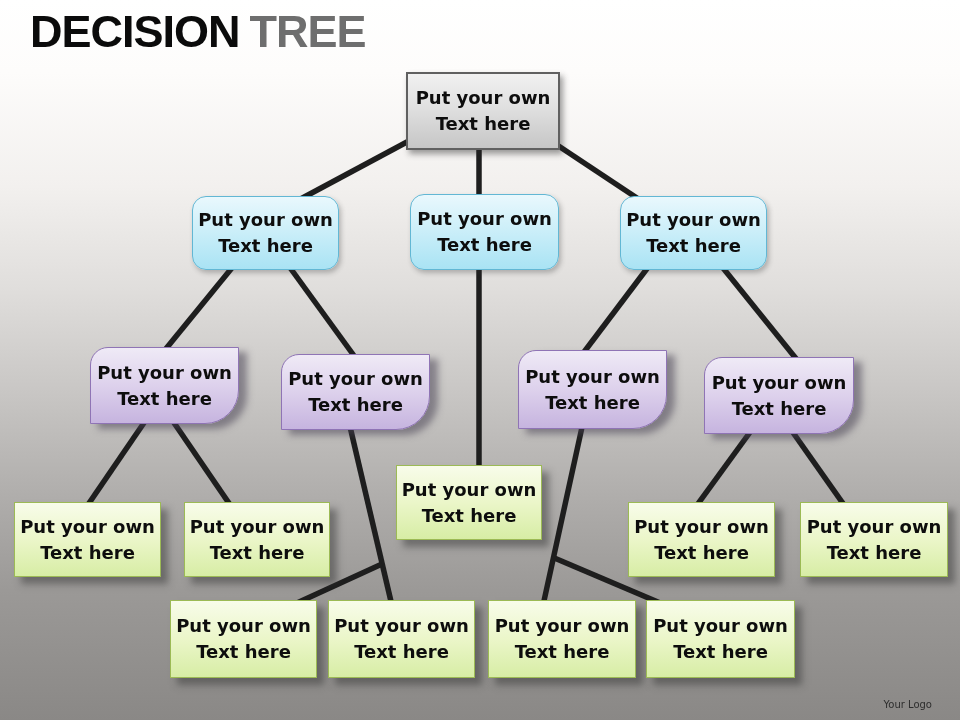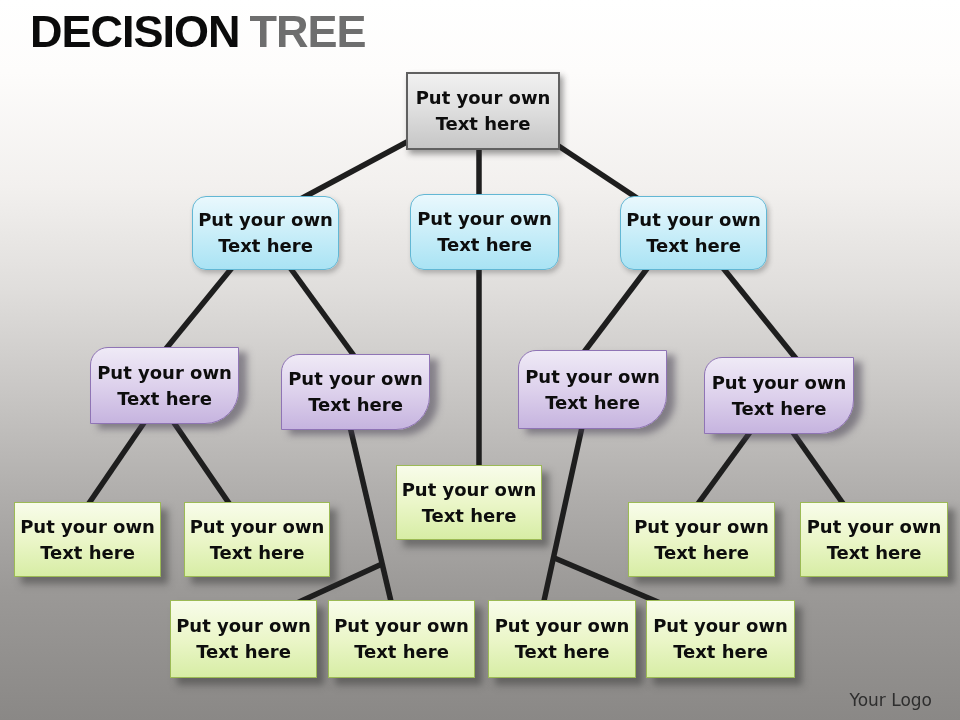--- a/index.html
+++ b/index.html
@@ -37,21 +37,21 @@
     border:1.5px solid #8f74b5;border-radius:18px 0 34px 0;
     box-shadow:8px 5px 7px rgba(75,70,85,0.55);
   }
   .node-green{
     background:linear-gradient(180deg,#f8fcea 0%,#ebf6c9 50%,#d7eda5 100%);
     border:1.5px solid #9cba55;
     box-shadow:7px 7px 7px rgba(55,55,55,0.5);
   }
   .footer-logo{
     position:absolute;right:28px;bottom:10px;
-    font-size:17px;color:#2e2e2e;
+    font-size:10px;color:#2e2e2e;
   }
 </style>
 </head>
 <body>
 
 <div class="slide">
 
   <div class="title">
     <span class="t1">DECISION</span><span class="t2">TREE</span>
   </div>

